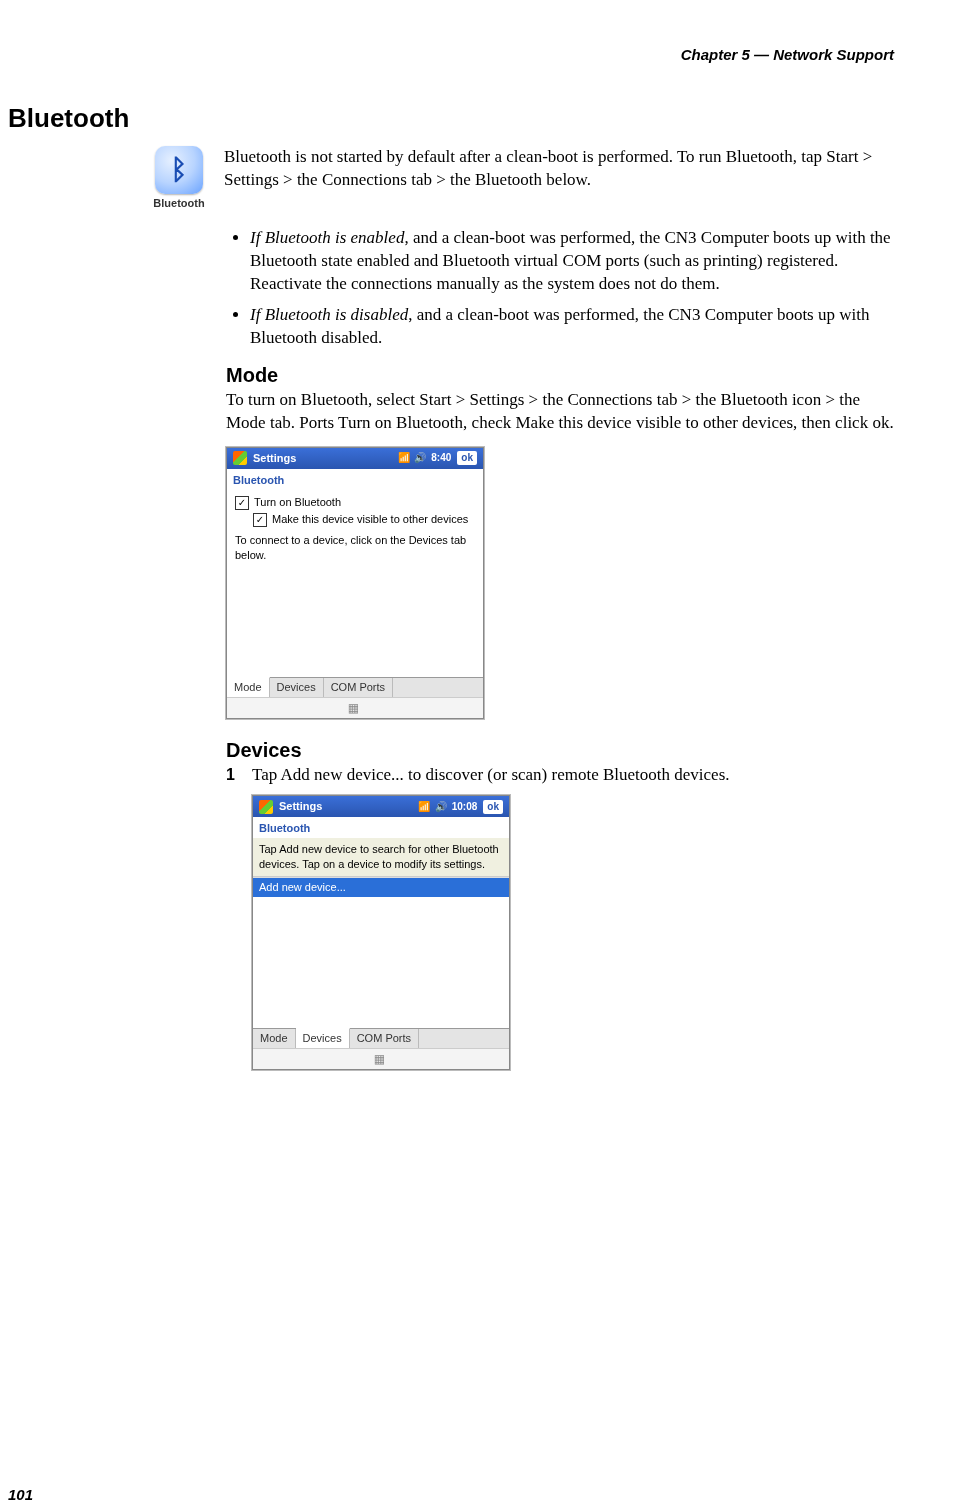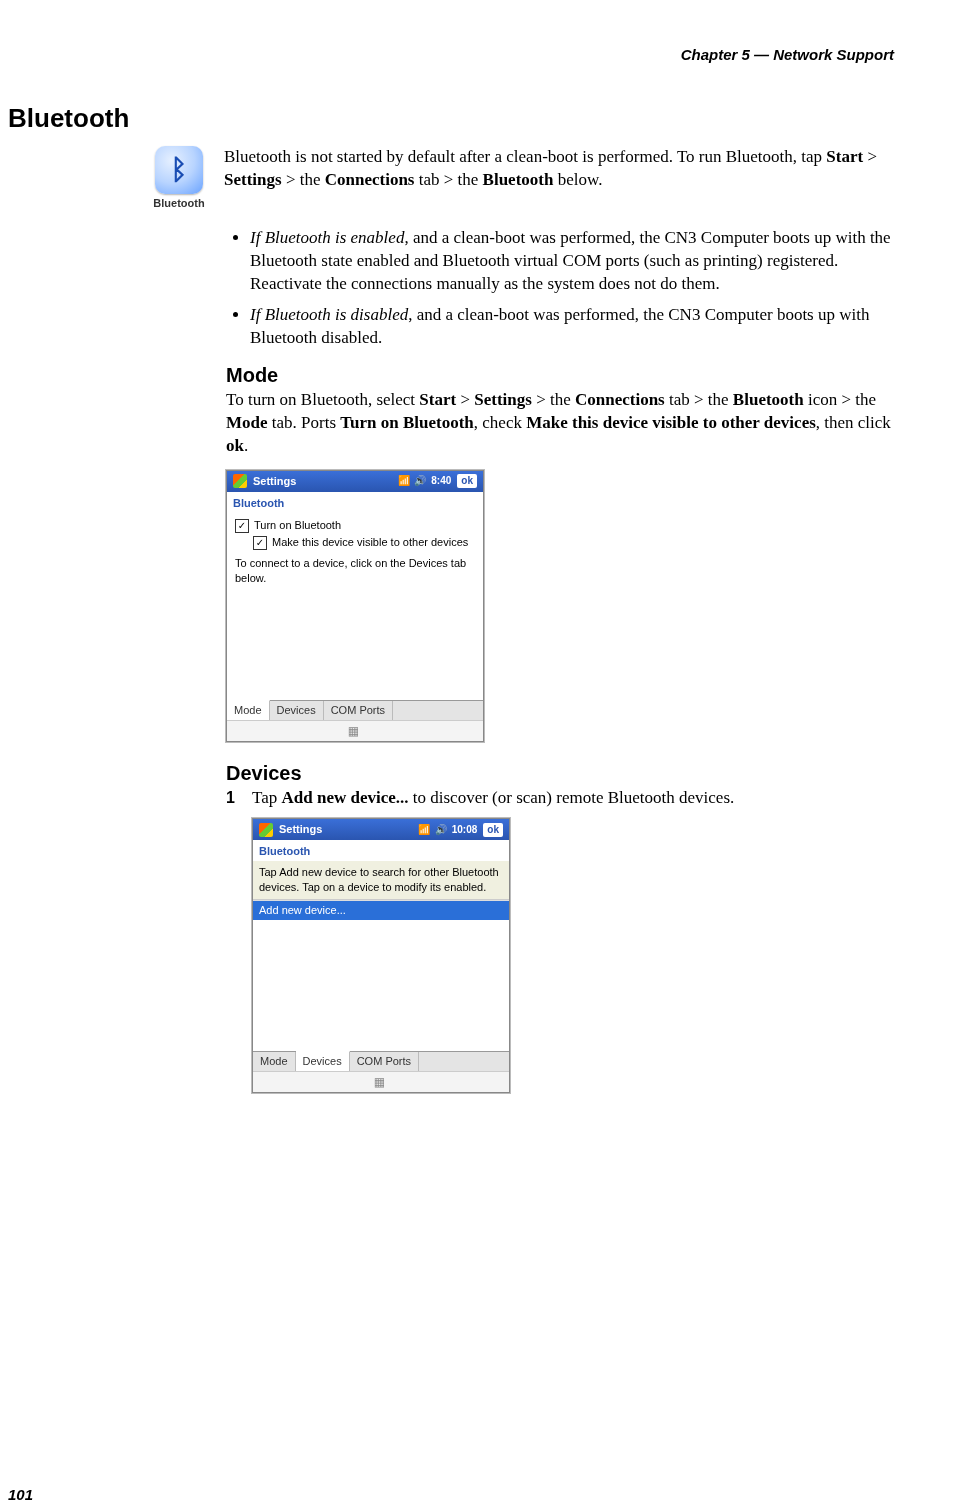--- a/index.html
+++ b/index.html
@@ -210,21 +210,21 @@
     bottom: 30px;
     left: 8px;
     right: 80px;
     display: flex;
     justify-content: space-between;
     font-family: Verdana, Arial, sans-serif;
     font-weight: bold;
     font-style: italic;
     font-size: 15px;
   }
-  b { font-weight: bold; }
+  b { font-weight: normal; }
   i { font-style: italic; }
 </style>
 </head>
 <body>
 
 <div class="page">
   <div class="running-head">Chapter 5 —  Network Support</div>
 
   <div class="content">
     <div class="h1">Bluetooth</div>
@@ -304,21 +304,21 @@
           <span>Settings</span>
           <span class="spacer"></span>
           <span class="status">
             <span>📶</span>
             <span>🔊</span>
             <span>10:08</span>
           </span>
           <span class="ok">ok</span>
         </div>
         <div class="shot-subtitle">Bluetooth</div>
-        <div class="shot-help">Tap Add new device to search for other Bluetooth devices. Tap on a device to modify its enabled.</div>
+        <div class="shot-help">Tap Add new device to search for other Bluetooth devices. Tap on a device to modify its settings.</div>
         <div class="device-list">
           <div class="device-item">Add new device...</div>
         </div>
         <div class="shot-tabs">
           <div class="shot-tab">Mode</div>
           <div class="shot-tab active">Devices</div>
           <div class="shot-tab">COM Ports</div>
         </div>
         <div class="shot-kbd">▦</div>
       </div>

